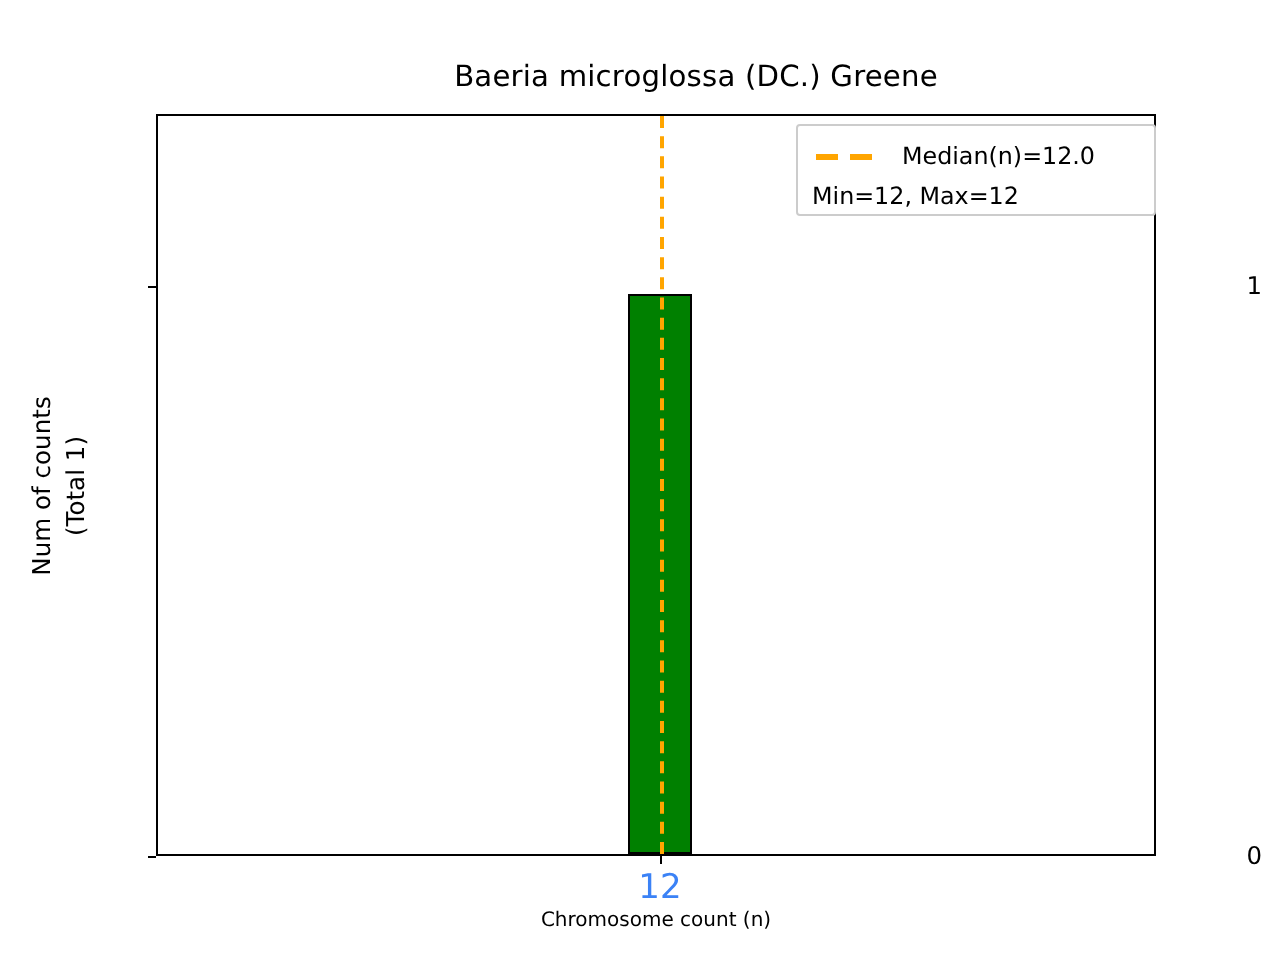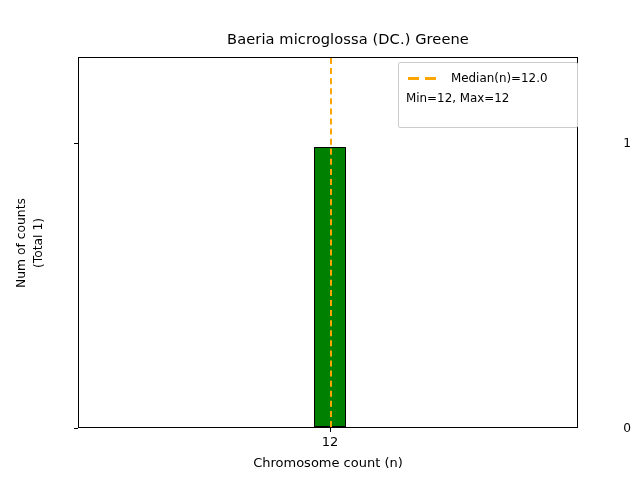--- a/index.html
+++ b/index.html
@@ -82,34 +82,34 @@
   
   .xtick-mark {
     position: absolute;
     width: 0;
     height: 4px;
     border-left: 1.1px solid #000000;
   }
   .xtick-label {
     position: absolute;
     text-align: center;
-    font-size: 13px;
-    color: #000000;
+    font-size: 17px;
+    color: #3b82f6;
     white-space: nowrap;
     transform: translateX(-50%);
   }
 
   
   #xlabel {
     position: absolute;
     left: 78px;
     top: 455px;
     width: 500px;
     text-align: center;
-    font-size: 13px;
+    font-size: 10px;
     color: #000000;
   }
 
   #ylabel-wrap {
     position: absolute;
     left: 0px;
     top: 57px;
     width: 60px;
     height: 371px;
   }
@@ -131,21 +131,21 @@
   
   #legend {
     position: absolute;
     left: 398px;
     top: 62px;
     width: 180px;
     box-sizing: border-box;
     border: 1px solid #cccccc;
     border-radius: 2px;
     background: #ffffff;
-    padding: 5px 7px 20px 7px;
+    padding: 5px 7px 0 7px;
   }
   .legend-row {
     display: flex;
     align-items: center;
     height: 20px;
   }
   .legend-swatch {
     width: 38px;
     height: 14px;
     position: relative;

